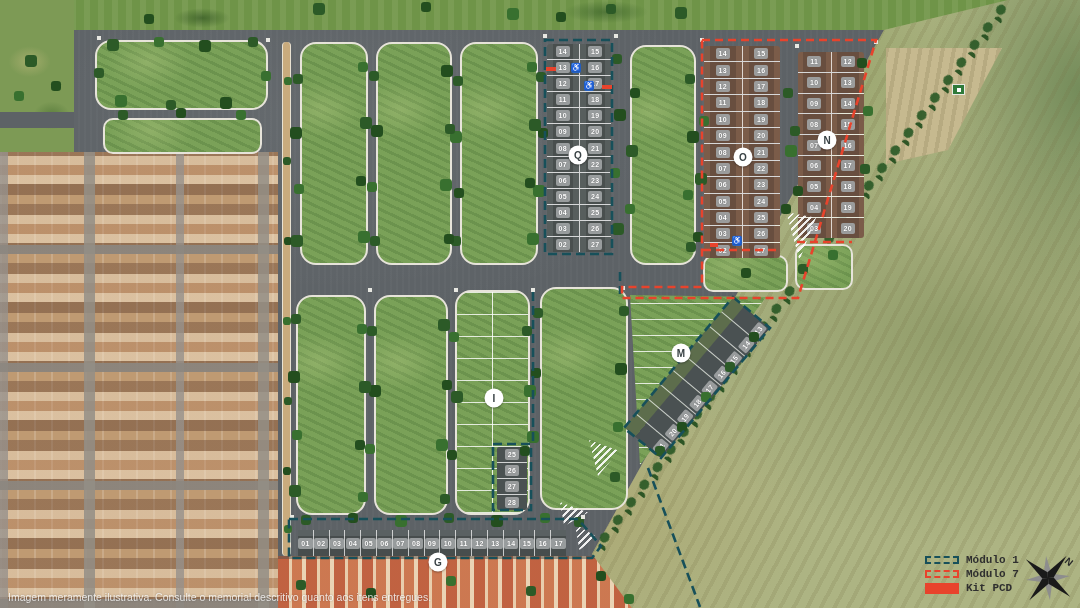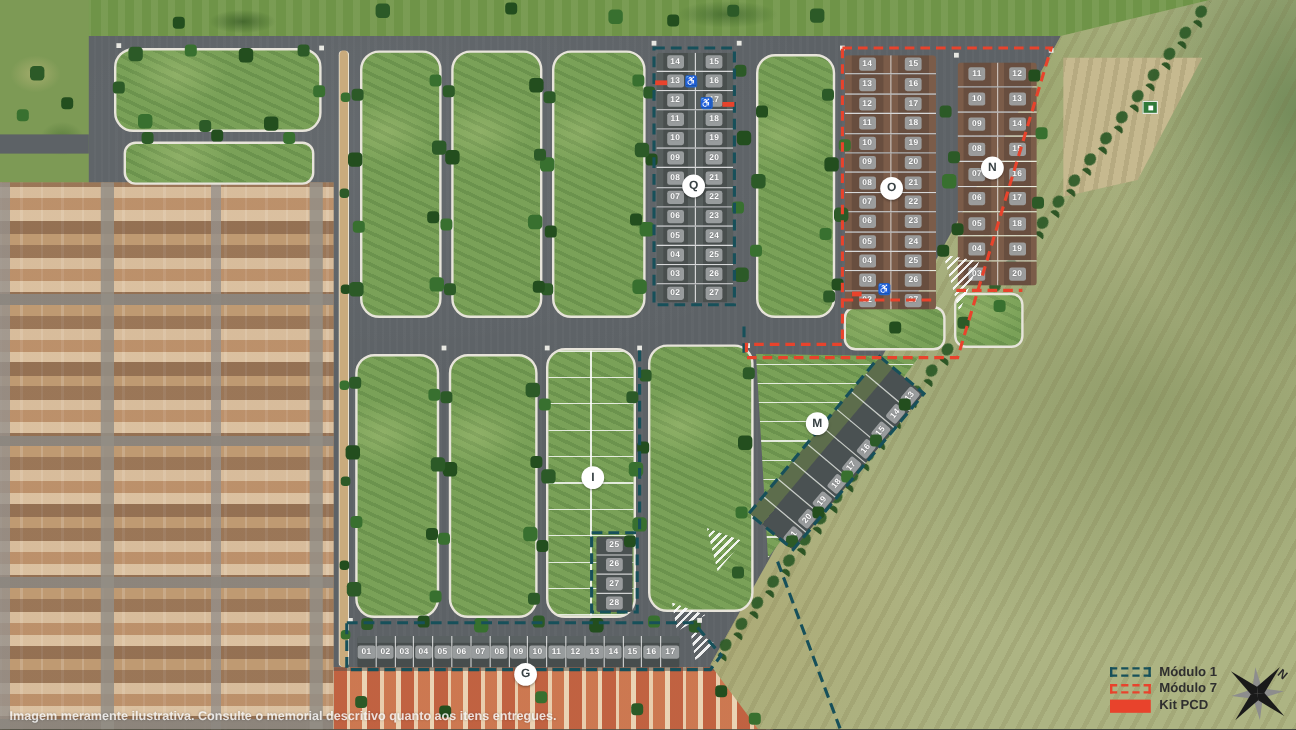--- a/index.html
+++ b/index.html
@@ -146,30 +146,30 @@
   .hatch{position:absolute;background:repeating-linear-gradient(135deg,rgba(255,255,255,.9) 0 2px,transparent 2px 5px);}
   svg.overlay{position:absolute;left:0;top:0;}
 
   
   .badge{position:absolute;width:19px;height:19px;border-radius:50%;background:#fff;color:#394245;
     display:flex;align-items:center;justify-content:center;font-size:10px;font-weight:bold;
     transform:translate(-50%,-50%);box-shadow:0 1px 2px rgba(0,0,0,.35);}
   .pcd{position:absolute;width:10px;height:10px;background:#2563c4;border-radius:2px;color:#fff;
     font-size:8px;line-height:10px;text-align:center;}
   .kit{position:absolute;background:#e8432c;}
-  .legend{position:absolute;left:925px;top:552px;}
+  .legend{position:absolute;left:925px;top:552px;font-family:Liberation Mono, monospace;}
   .legend .lrow{display:flex;align-items:center;gap:7px;margin:2px 0;}
   .swatch{width:34px;height:8px;}
   .swatch.dash-teal{border:2px dashed #17505a;}
   .swatch.dash-red{border:2px dashed #e8432c;}
   .swatch.solid-red{background:#e8432c;height:11px;}
   .legend .ltext{font-size:11px;font-weight:bold;color:#2f2f2f;}
   .compass{position:absolute;left:1018px;top:548px;}
   .disclaimer{position:absolute;left:8px;top:591px;font-size:10.5px;color:rgba(255,255,255,.82);
-    text-shadow:0 0 2px rgba(0,0,0,.3);font-weight:bold;}
+    text-shadow:0 0 2px rgba(0,0,0,.3);}
 </style>
 </head>
 <body>
 
 <div id="stage">
 
   <div class="dev"></div>
   <div class="top-field"></div>
   <div class="west-field"></div>
   <div class="west-road"></div>

